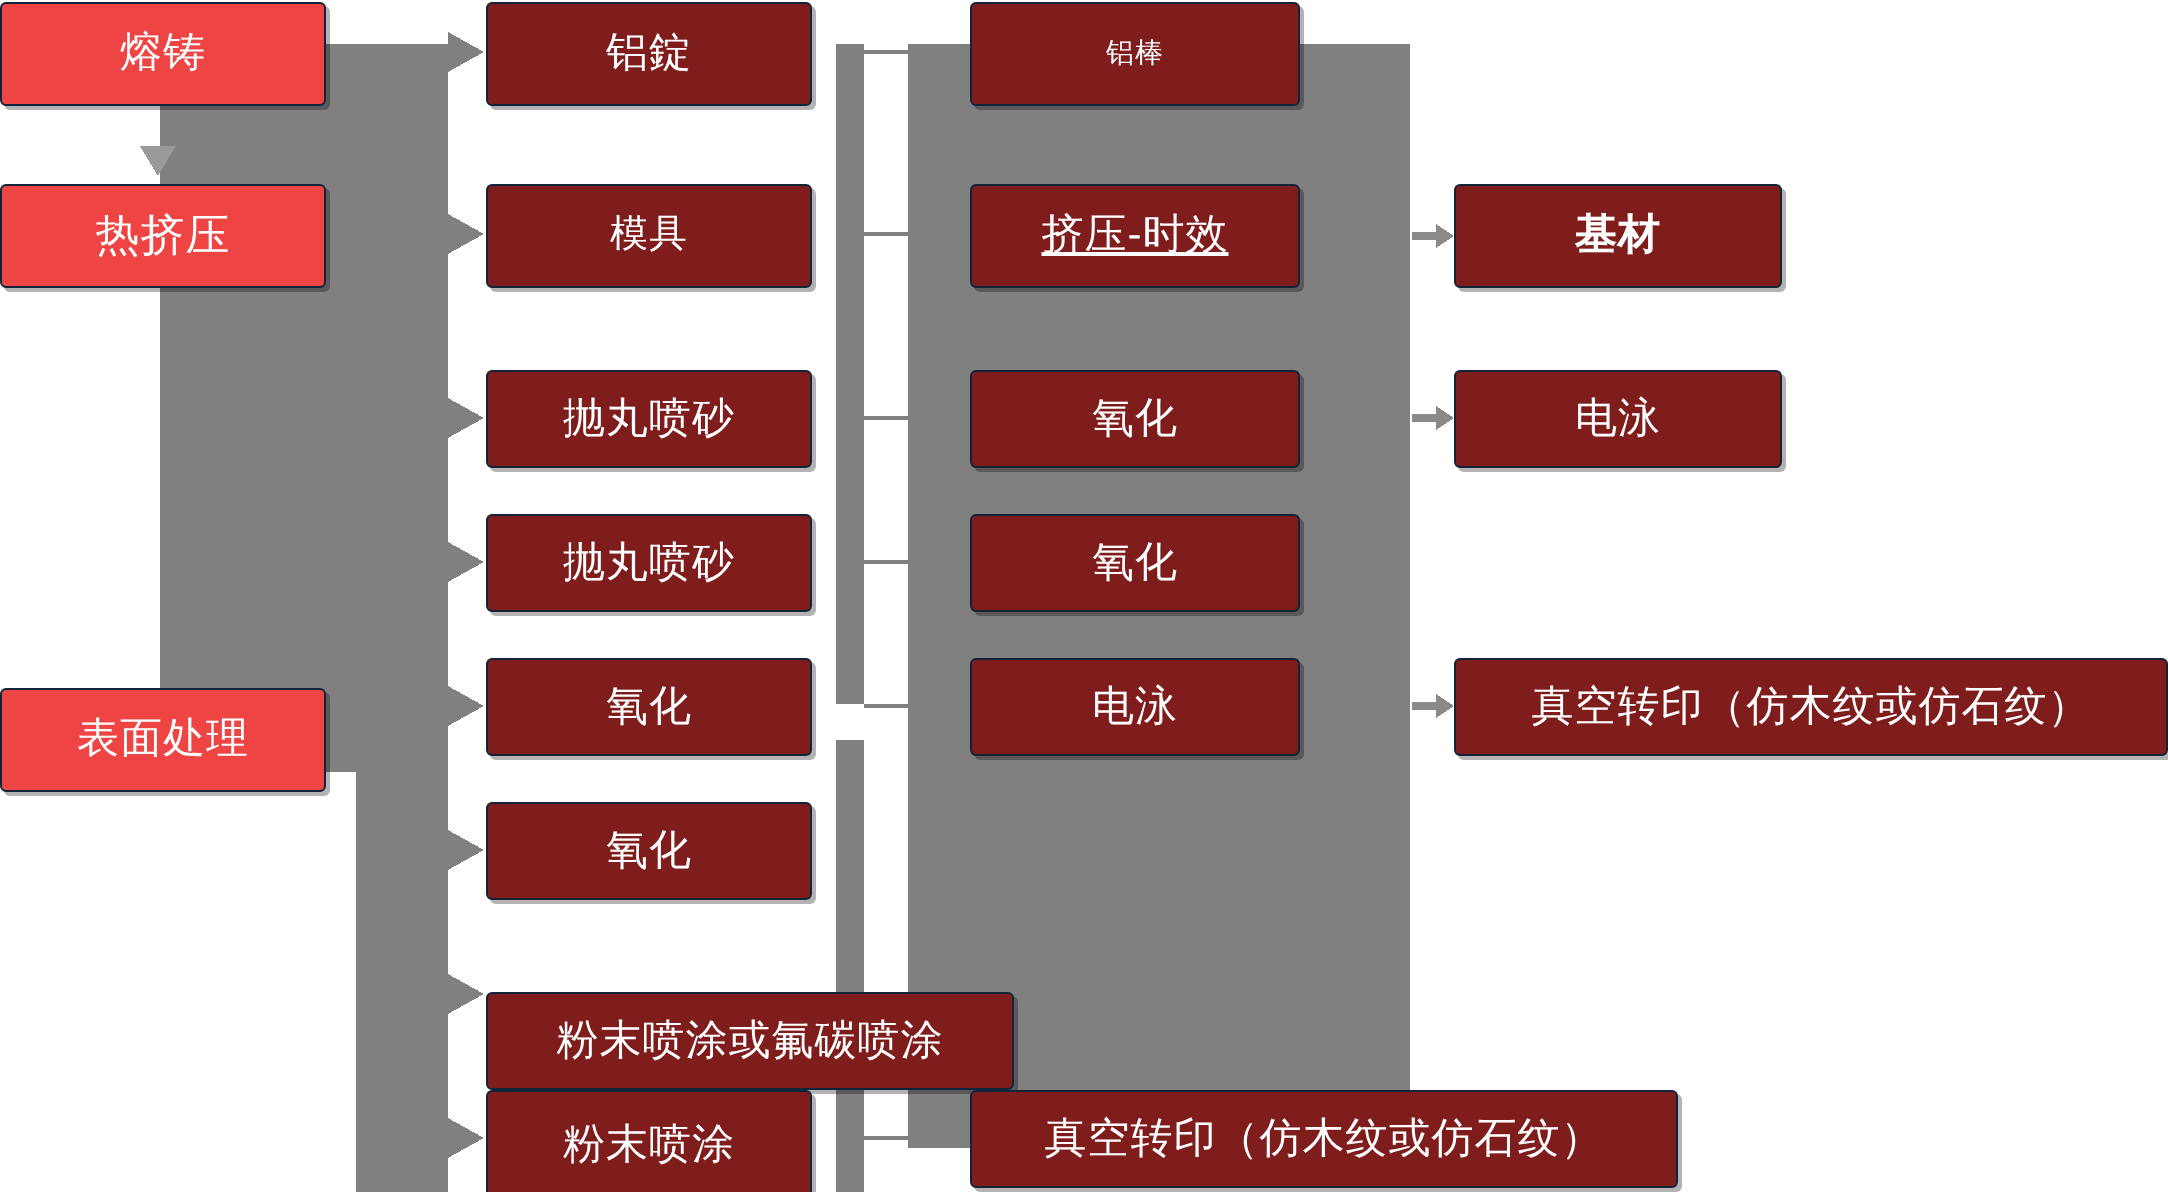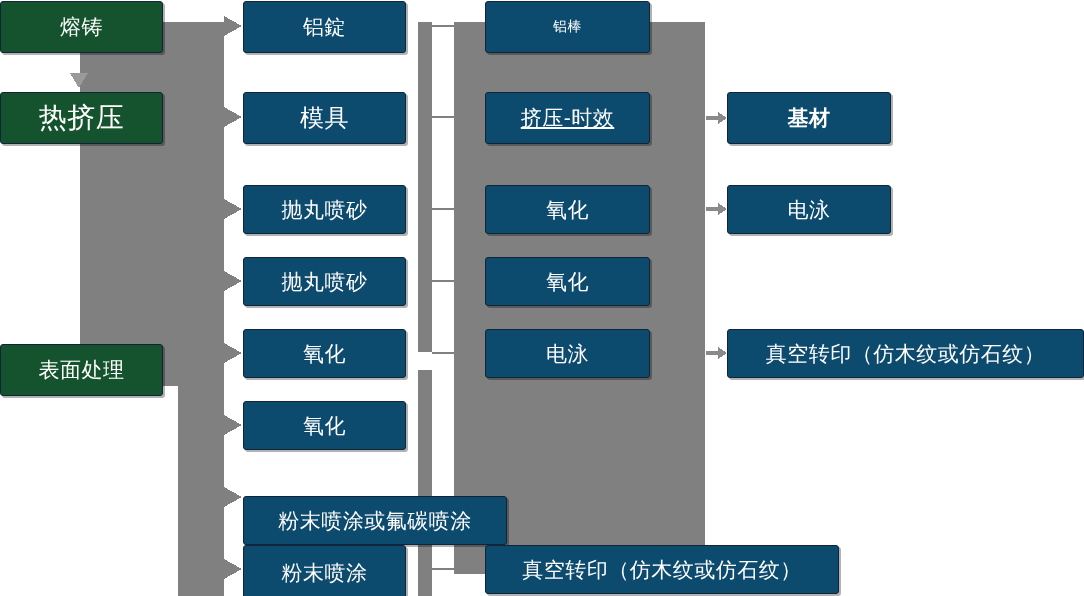--- a/index.html
+++ b/index.html
@@ -21,22 +21,22 @@
     display:flex;align-items:center;justify-content:center;
     color:#ffffff;
     border:1px solid #12243a;
     border-radius:3px;
     text-align:center;
     line-height:1.1;
     white-space:nowrap;
     letter-spacing:.5px;
     box-shadow:2px 2px 0 rgba(0,0,0,.30);
   }
-  .node.dark{background:#14532d;}
-  .node.mid {background:#0c4a6e;}
+  .node.dark{background:#ef4444;}
+  .node.mid {background:#7f1d1d;}
   .node .lbl{display:block;}
 </style>
 </head>
 <body>
 
 <div id="stage">
 
   <svg class="gray-layer" viewBox="0 0 1084 596" width="1084" height="596" shape-rendering="crispEdges">
 
     <g>
@@ -101,30 +101,30 @@
         <rect x="706" y="351" width="12" height="4"></rect>
         <polygon points="718,347 718,359 727,353"></polygon>
       </g>
     </g>
   </svg>
 
   <div id="nodes">
       <div class="node dark" style="left: 0px; top: 1px; width: 163px; height: 52px; font-size: 21px;">
         <span class="lbl">熔铸</span>
       </div>
-      <div class="node dark" style="left: 0px; top: 92px; width: 163px; height: 52px; font-size: 28px;">
+      <div class="node dark" style="left: 0px; top: 92px; width: 163px; height: 52px; font-size: 22px;">
         <span class="lbl">热挤压</span>
       </div>
       <div class="node dark" style="left: 0px; top: 344px; width: 163px; height: 52px; font-size: 21px;">
         <span class="lbl">表面处理</span>
       </div>
       <div class="node mid" style="left: 243px; top: 1px; width: 163px; height: 52px; font-size: 21px;">
         <span class="lbl">铝錠</span>
       </div>
-      <div class="node mid" style="left: 243px; top: 92px; width: 163px; height: 52px; font-size: 24px;">
+      <div class="node mid" style="left: 243px; top: 92px; width: 163px; height: 52px; font-size: 19px;">
         <span class="lbl">模具</span>
       </div>
       <div class="node mid" style="left: 243px; top: 185px; width: 163px; height: 49px; font-size: 21px;">
         <span class="lbl">抛丸喷砂</span>
       </div>
       <div class="node mid" style="left: 243px; top: 257px; width: 163px; height: 49px; font-size: 21px;">
         <span class="lbl">抛丸喷砂</span>
       </div>
       <div class="node mid" style="left: 243px; top: 329px; width: 163px; height: 49px; font-size: 21px;">
         <span class="lbl">氧化</span>

